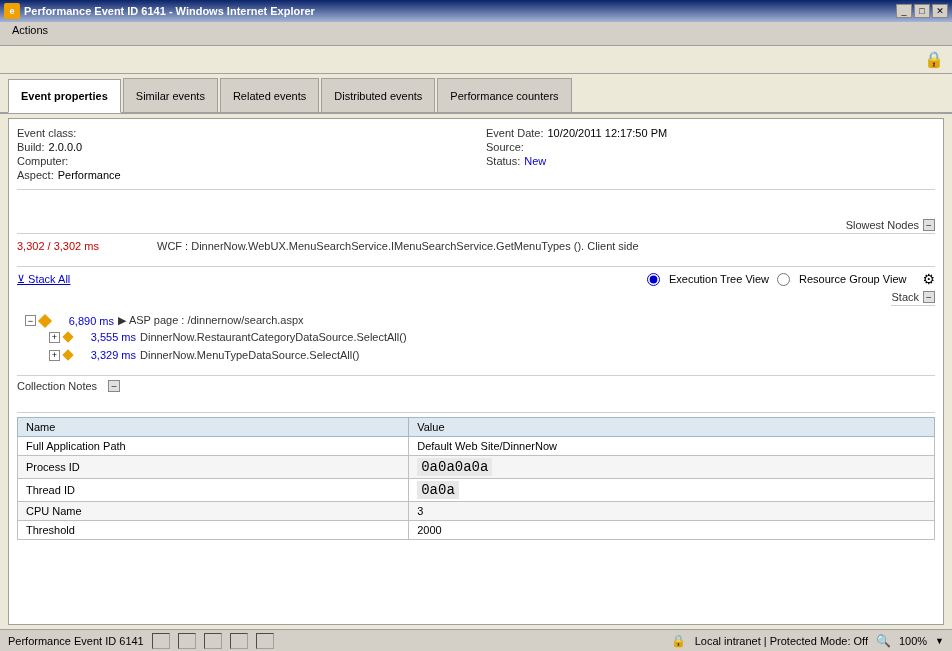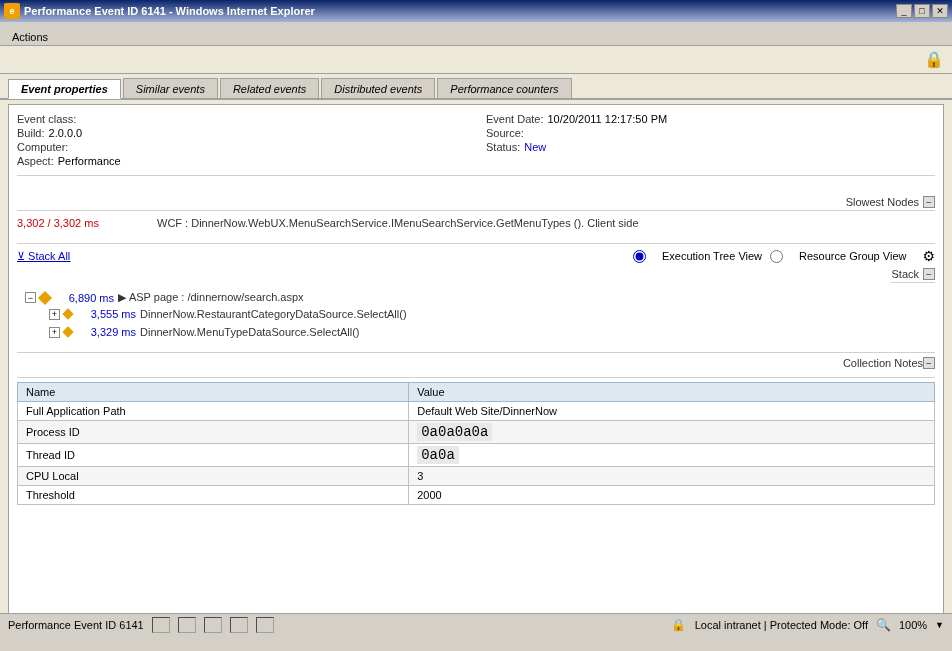--- a/index.html
+++ b/index.html
@@ -58,21 +58,21 @@
       font-size: 9px;
       cursor: pointer;
       color: #000;
     }
 
     
     .menu-bar {
       background: #d4d0c8;
       height: 24px;
       display: flex;
-      align-items: flex-end;
+      align-items: flex-start;
       padding: 0 4px;
       border-bottom: 1px solid #a0a0a0;
     }
     .menu-item {
       padding: 2px 8px;
       font-size: 11px;
       cursor: pointer;
     }
 
     
@@ -103,24 +103,23 @@
       border-bottom: 2px solid #a0a0a0;
     }
     .tab {
       padding: 4px 12px;
       font-size: 11px;
       border: 1px solid #a0a0a0;
       border-bottom: none;
       background: #d4d0c8;
       cursor: pointer;
       margin-right: 2px;
-      height: 20px;
-      display: flex;
-      align-items: center;
-      font-style: italic;
+      height: 34px;
+      display: flex;
+      align-items: center;
     }
     .tab.active {
       background: white;
       font-weight: bold;
       border-bottom: 1px solid white;
       margin-bottom: -1px;
       z-index: 1;
     }
 
     
@@ -131,21 +130,21 @@
       margin: 4px 8px;
       border: 1px solid #a0a0a0;
       padding: 8px;
     }
 
     
     .event-props {
       display: grid;
       grid-template-columns: 1fr 1fr;
       gap: 2px 20px;
-      margin-bottom: 20px;
+      margin-bottom: 29px;
       padding-bottom: 8px;
       border-bottom: 1px solid #d0d0d0;
     }
     .prop-row {
       display: flex;
       gap: 4px;
     }
     .prop-label {
       color: #333;
       font-weight: normal;
@@ -218,21 +217,21 @@
     }
     .view-options {
       display: flex;
       align-items: center;
       gap: 8px;
       font-size: 11px;
     }
     .radio-option {
       display: flex;
       align-items: center;
-      gap: 16px;
+      gap: 9px;
     }
     .radio-input {
       accent-color: #0000cc;
     }
 
     
     .tree-container {
       margin-left: 8px;
     }
     .tree-item {
@@ -319,21 +318,21 @@
     .status-bar {
       height: 22px;
       background: #d4d0c8;
       border-top: 1px solid #a0a0a0;
       display: flex;
       align-items: center;
       padding: 0 8px;
       font-size: 11px;
       justify-content: space-between;
       position: fixed;
-      bottom: 16px;
+      bottom: 0;
       width: 952px;
     }
     .status-left {
       display: flex;
       align-items: center;
       gap: 8px;
     }
     .status-right {
       display: flex;
       align-items: center;
@@ -479,21 +478,21 @@
             <div class="tree-icon-box">+</div>
             <div class="tree-diamond-small"></div>
             <span class="tree-ms" style="color:#0000cc;">3,329 ms</span>
             <span class="tree-desc">DinnerNow.MenuTypeDataSource.SelectAll()</span>
           </div>
         </div>
       </div>
     </div>
 
     <div class="collection-section">
-      <div class="section-header" style="display: flex; align-items: center; justify-content: flex-end; gap: 0; margin-bottom: 4px; border-bottom: 1px solid rgb(208, 208, 208); padding-bottom: 8px;">
+      <div class="section-header" style="display: flex; align-items: center; justify-content: flex-start; gap: 11px; margin-bottom: 4px; border-bottom: 1px solid rgb(208, 208, 208); padding-bottom: 20px;">
         <span>Collection Notes</span>
         <div class="section-minus">−</div>
       </div>
       <table class="data-table">
         <thead>
           <tr>
             <th>Name</th>
             <th>Value</th>
           </tr>
         </thead>
@@ -504,21 +503,21 @@
             </tr>
             <tr>
               <td>Process ID</td>
               <td><span class="mono-value">0a0a0a0a</span></td>
             </tr>
             <tr>
               <td>Thread ID</td>
               <td><span class="mono-value">0a0a</span></td>
             </tr>
             <tr>
-              <td>CPU Local</td>
+              <td>CPU Name</td>
               <td>3</td>
             </tr>
             <tr>
               <td>Threshold</td>
               <td>2000</td>
             </tr>
           </tbody>
       </table>
     </div>
 

